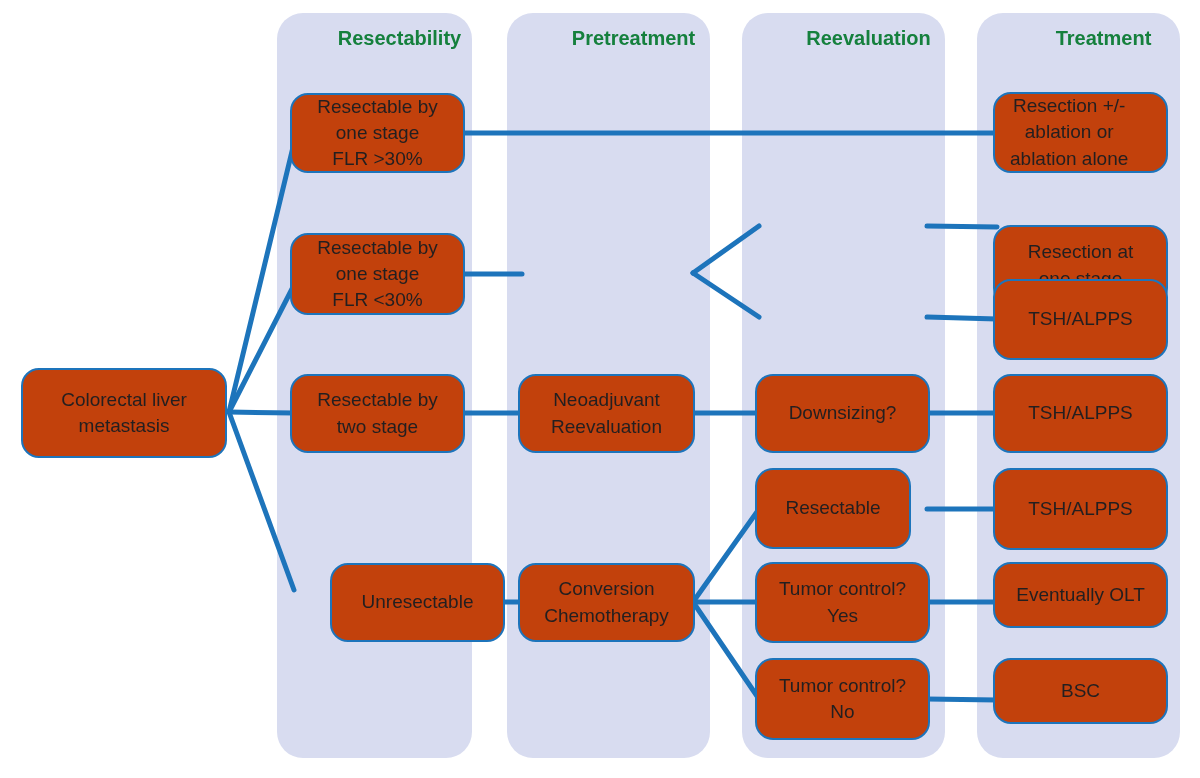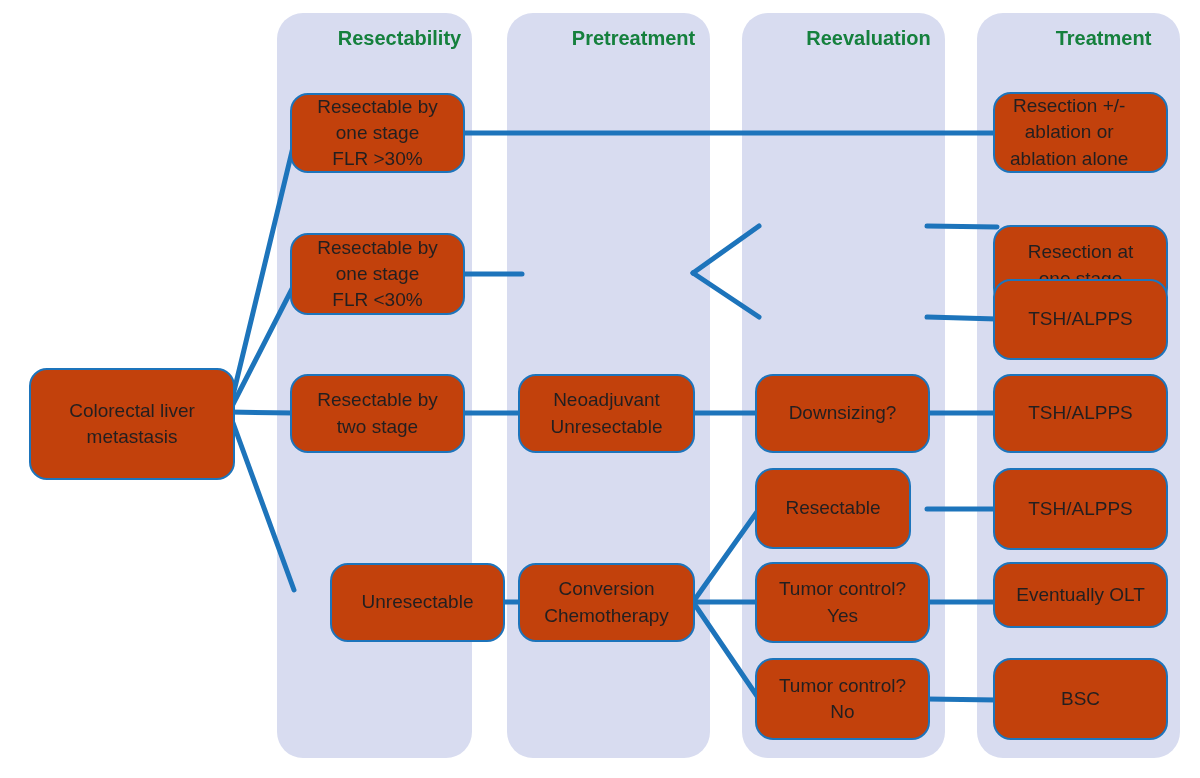--- a/index.html
+++ b/index.html
@@ -27,41 +27,41 @@
   svg.wires{position:absolute;left:0;top:0;z-index:1;}
   
   .node{
     position:absolute;z-index:2;box-sizing:border-box;
     background:#c2410c;border:2.5px solid #1d74bb;border-radius:18px;
     display:flex;align-items:center;justify-content:center;
     text-align:center;font-size:19px;line-height:1.38;
     white-space:pre-line;
   }
   .node.left-text{justify-content:flex-start;text-align:center;padding-left:15px;}
-  #n-root{left:21px;top:368px;width:206px;height:112px;margin-left:8px;}
+  #n-root{left:21px;top:368px;width:206px;height:90px;}
   #n-r1{left:290px;top:93px; width:175px;height:80px;}
   #n-r2{left:290px;top:233px;width:175px;height:82px;}
   #n-r3{left:290px;top:374px;width:175px;height:79px;}
   #n-r4{left:290px;top:563px;width:175px;height:79px;margin-left:40px;}
   #n-p1{left:518px;top:233px;width:177px;height:80px;}
   #n-p2{left:518px;top:374px;width:177px;height:79px;}
   #n-p3{left:518px;top:563px;width:177px;height:79px;}
   #n-e1{left:755px;top:185px;width:175px;height:82px;}
   #n-e2{left:755px;top:277px;width:175px;height:80px;}
   #n-e3{left:755px;top:374px;width:175px;height:79px;}
   #n-e4{left:755px;top:468px;width:156px;height:81px;}
   #n-e5{left:755px;top:562px;width:175px;height:81px;}
   #n-e6{left:755px;top:658px;width:175px;height:82px;}
   #n-t1{left:993px;top:92px; width:175px;height:81px;}
   #n-t2{left:993px;top:187px;width:175px;height:81px;margin-top:38px;}
   #n-t3{left:993px;top:279px;width:175px;height:81px;}
   #n-t4{left:993px;top:374px;width:175px;height:79px;}
   #n-t5{left:993px;top:468px;width:175px;height:82px;}
   #n-t6{left:993px;top:562px;width:175px;height:66px;}
-  #n-t7{left:993px;top:658px;width:175px;height:82px;}
+  #n-t7{left:993px;top:658px;width:175px;height:66px;}
 </style>
 </head>
 <body>
 
 <div class="stage">
 
   <div class="band" id="band-resectability">
     <div class="hdr">Resectability</div>
   </div>
   <div class="band" id="band-pretreatment">
@@ -111,21 +111,21 @@
 one stage
 FLR &gt;30%</div>
   <div class="node" id="n-r2">Resectable by
 one stage
 FLR &lt;30%</div>
   <div class="node" id="n-r3">Resectable by
 two stage</div>
   <div class="node" id="n-r4">Unresectable</div>
 
   <div class="node" id="n-p2">Neoadjuvant
-Unresectable</div>
+Reevaluation</div>
   <div class="node" id="n-p3">Conversion
 Chemotherapy</div>
 
   <div class="node" id="n-e3">Downsizing?</div>
   <div class="node" id="n-e4">Resectable</div>
   <div class="node" id="n-e5">Tumor control?
 Yes</div>
   <div class="node" id="n-e6">Tumor control?
 No</div>
 

